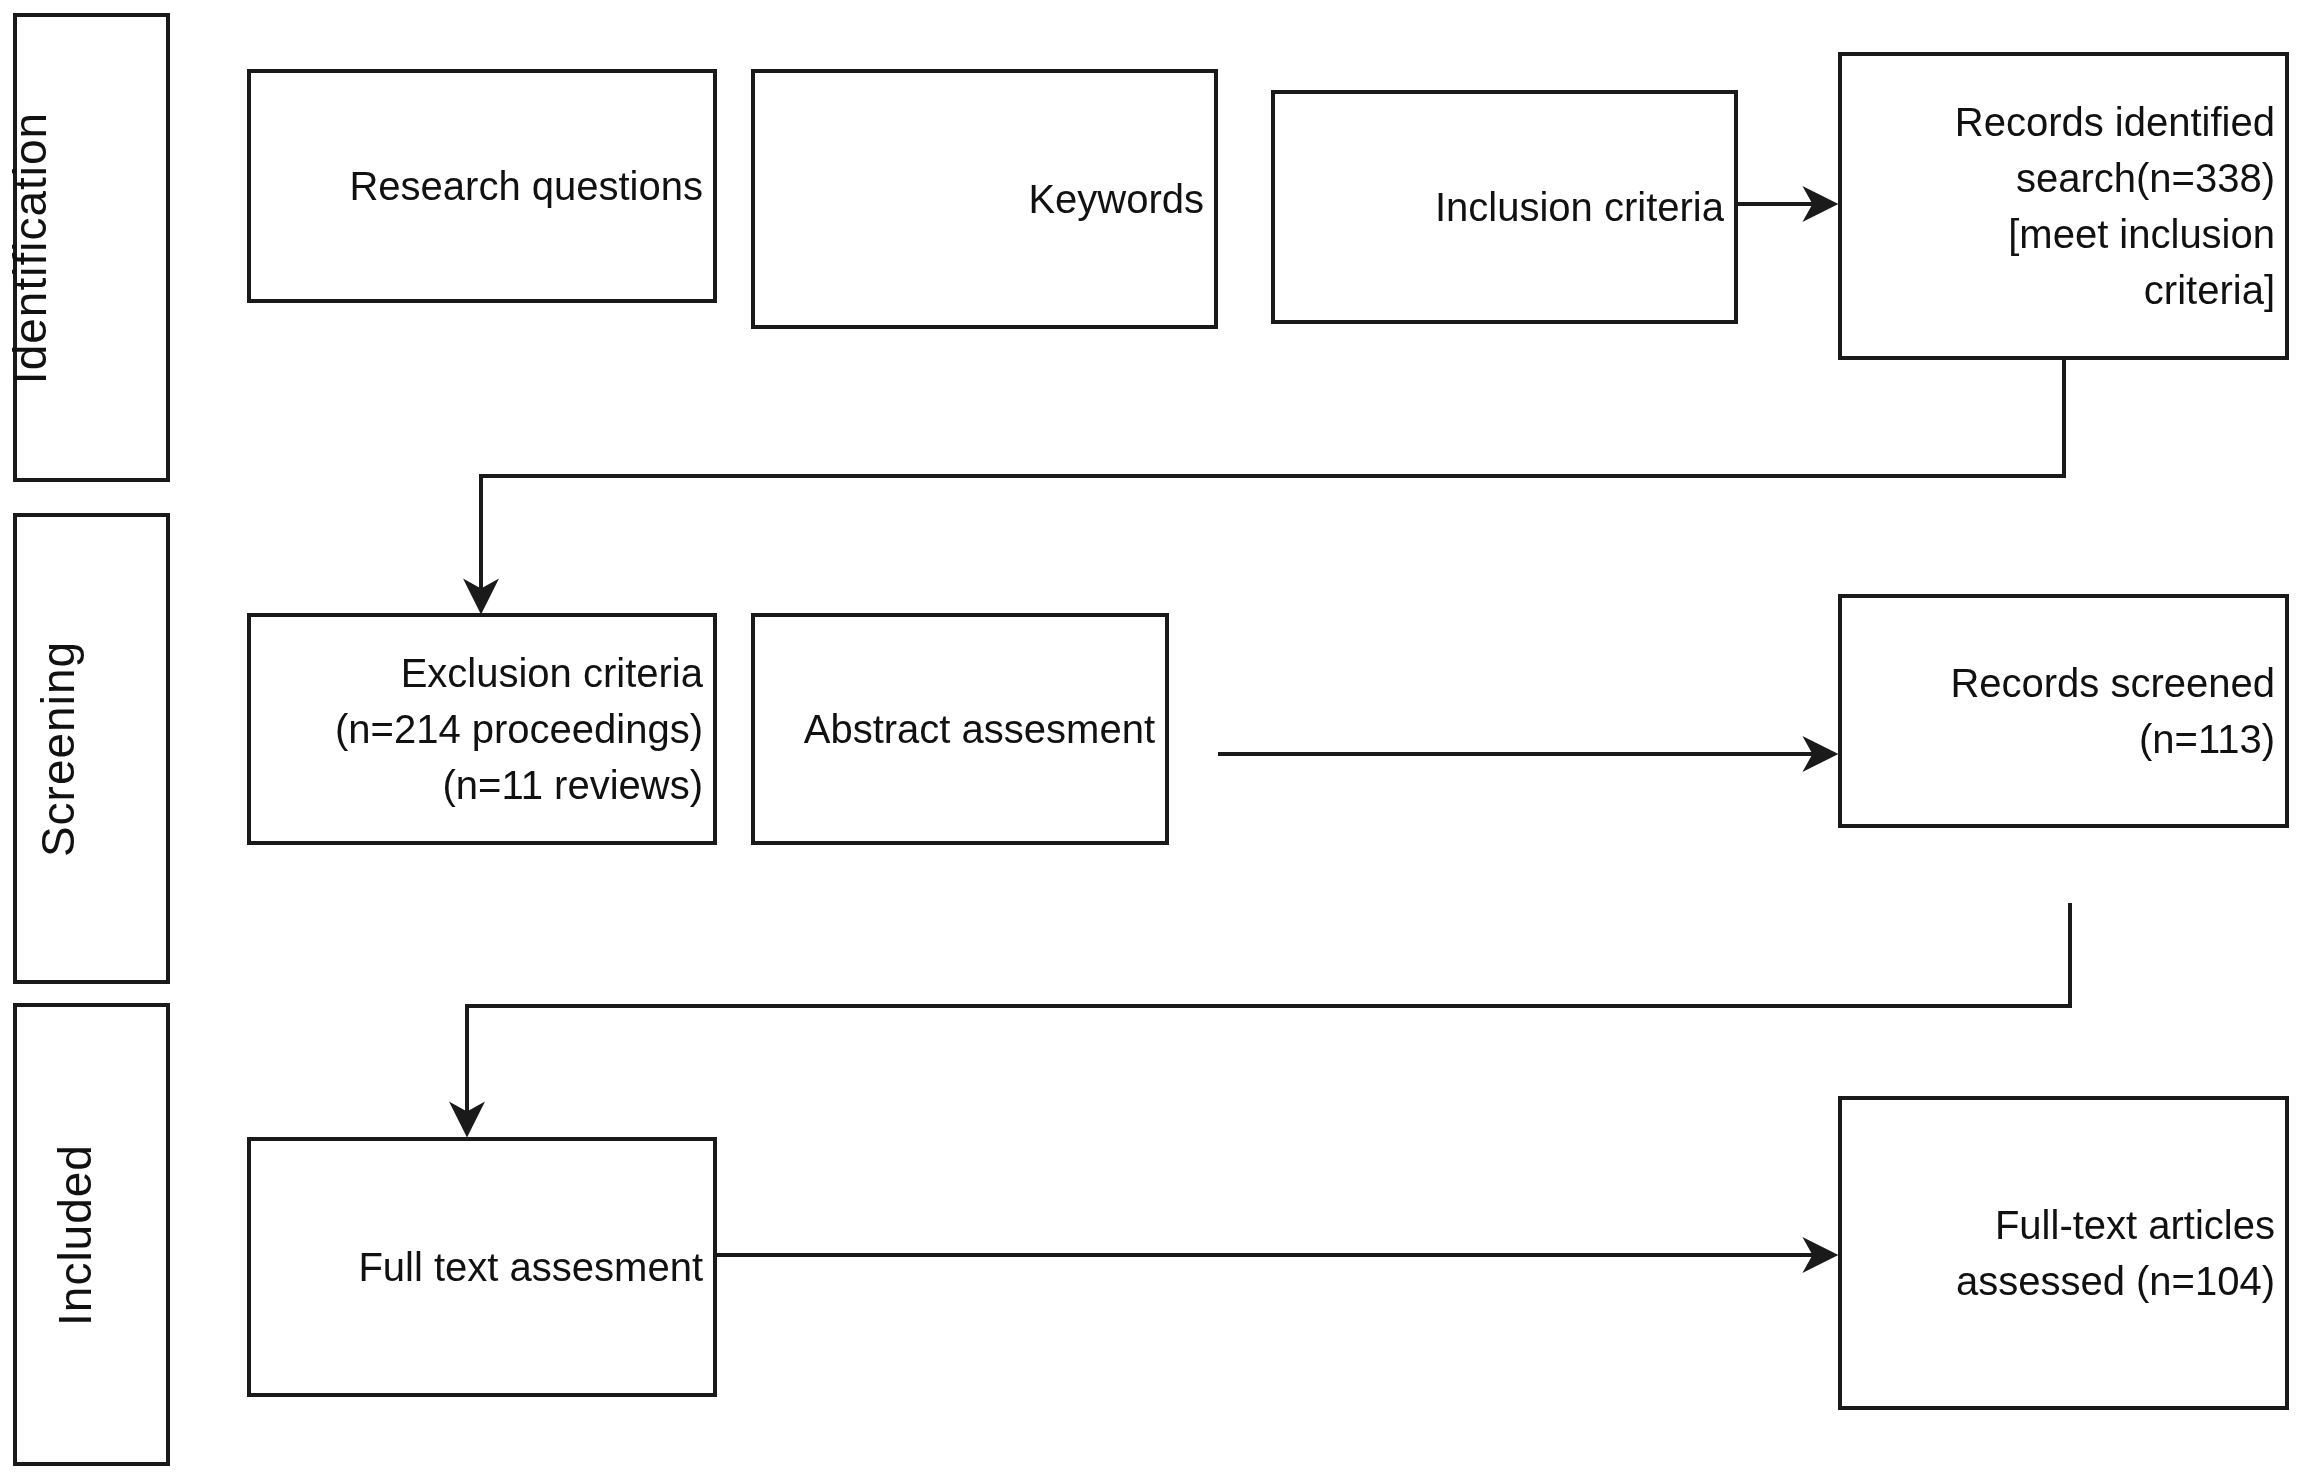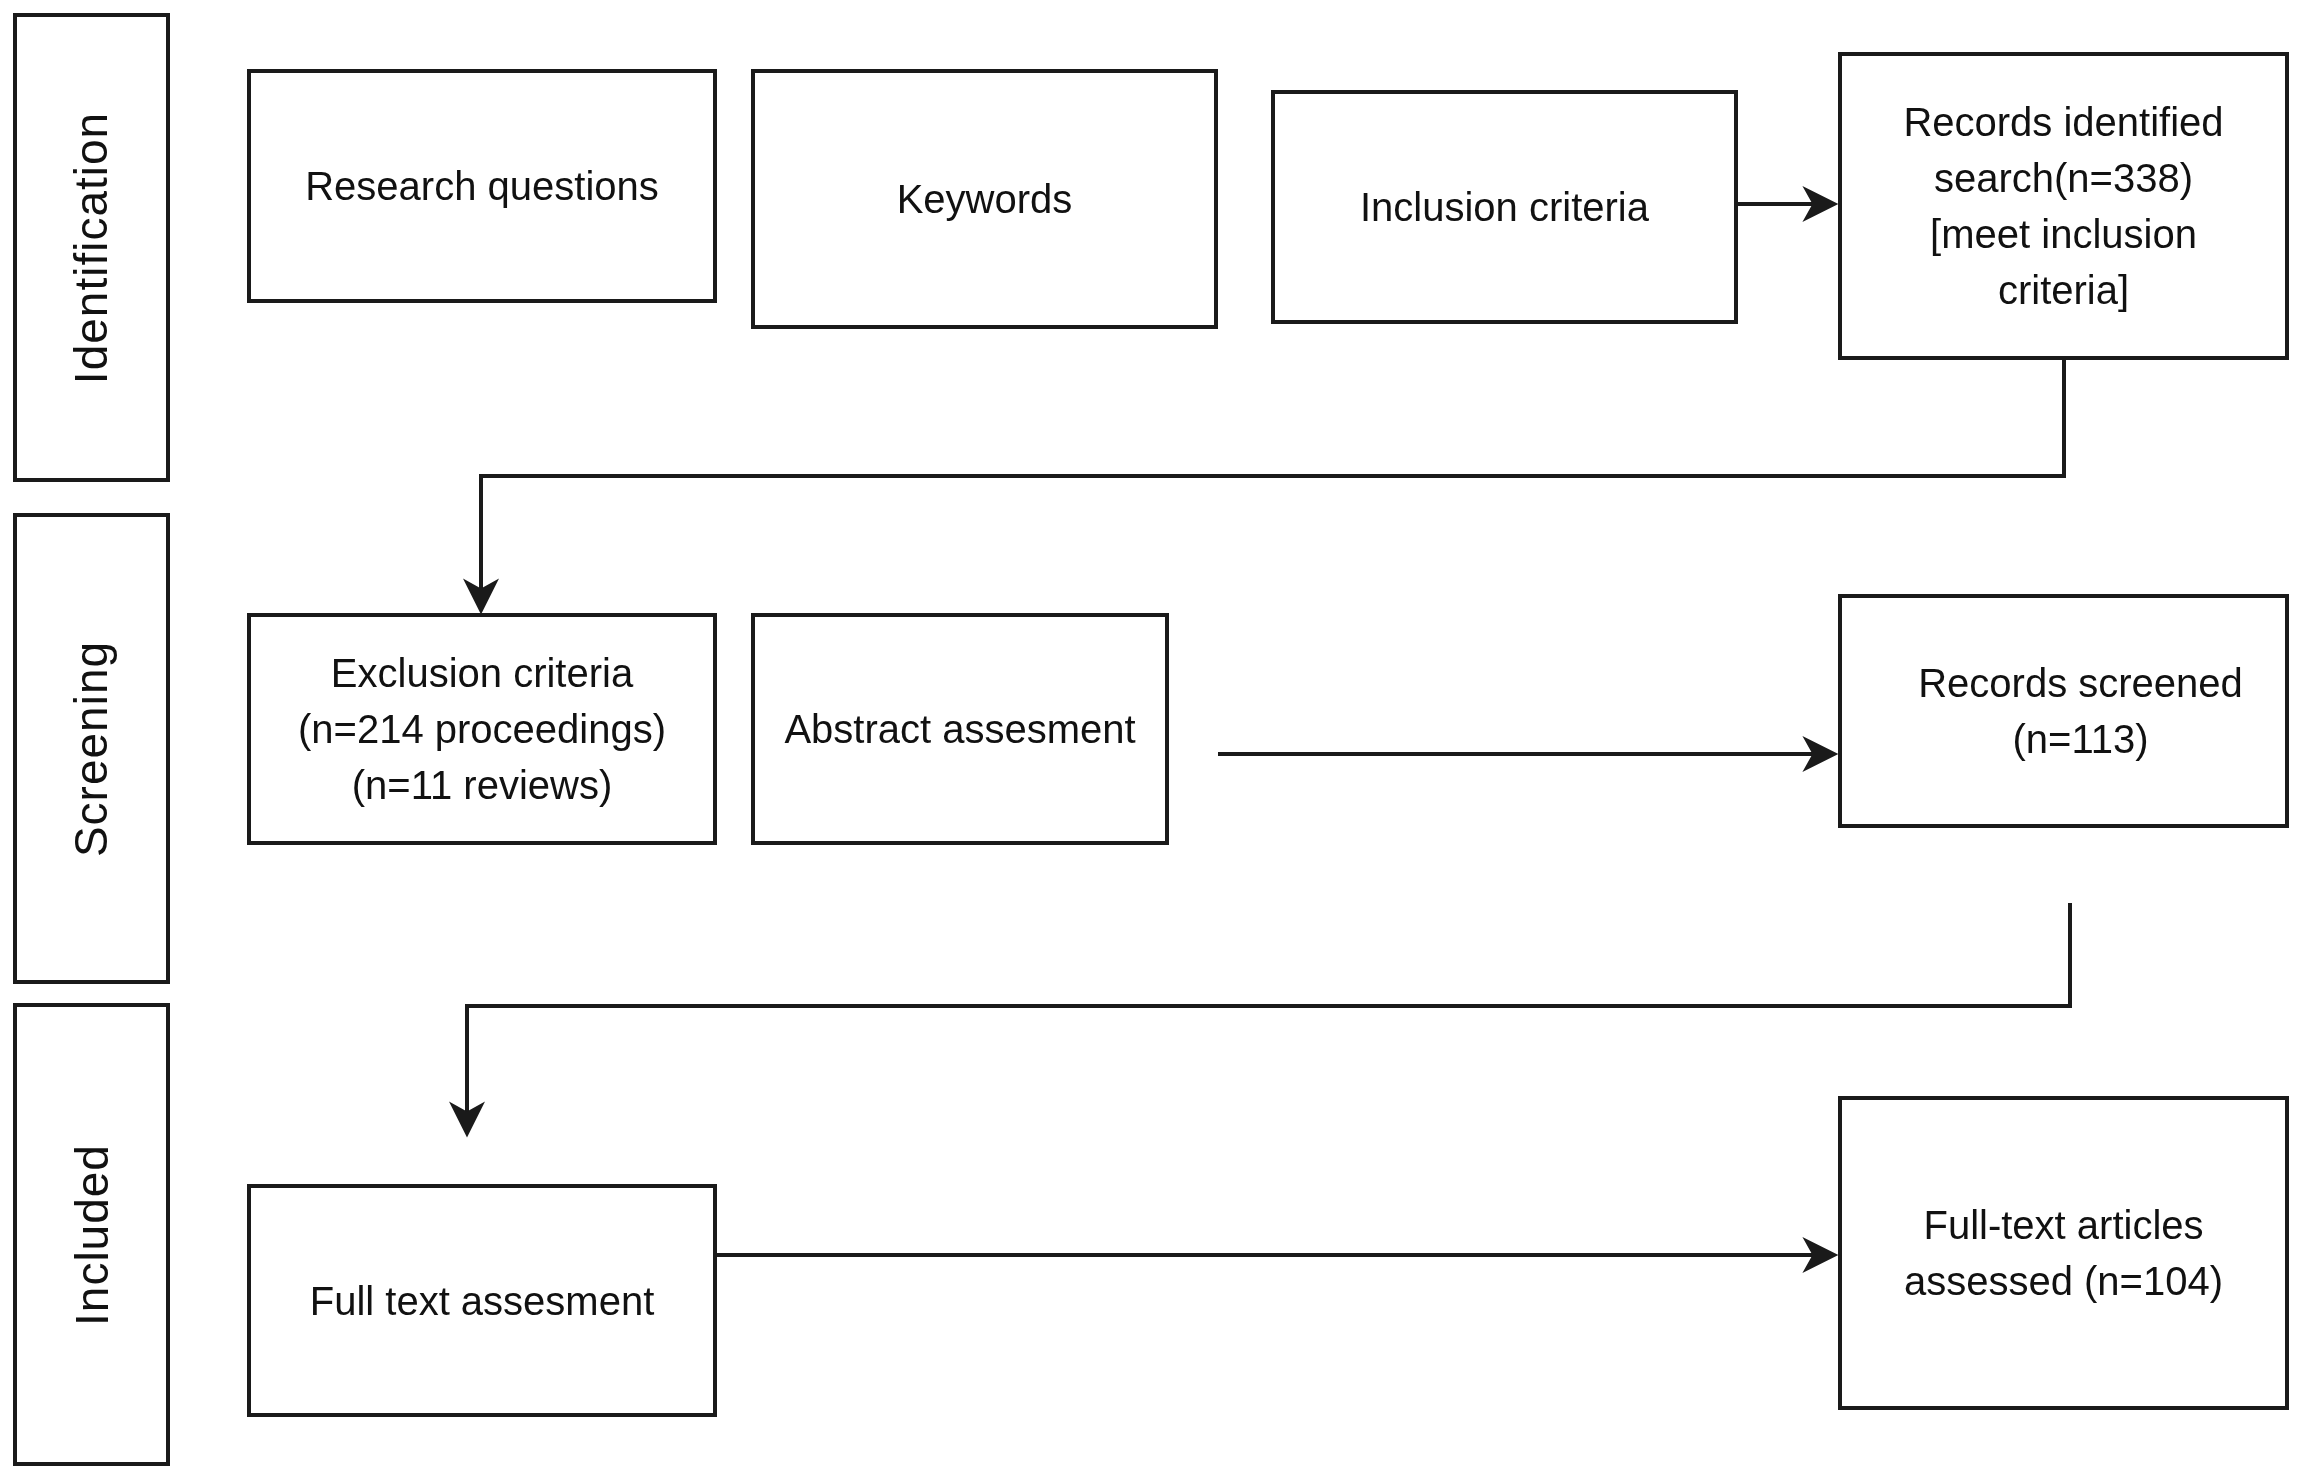--- a/index.html
+++ b/index.html
@@ -18,21 +18,21 @@
     color: var(--text);
     overflow: hidden;
   }
   .flow-box, .stage-box {
     position: absolute;
     box-sizing: border-box;
     border: 4px solid var(--box-border);
     background: var(--background);
     display: flex;
     flex-direction: column;
-    align-items: center;
+    align-items: flex-end;
     justify-content: center;
     text-align: center;
   }
   .flow-box { font-size: 40px; line-height: 56px; padding: 4px 10px; }
   .stage-box { overflow: visible; }
   .vtext {
     transform: rotate(-90deg);
     white-space: nowrap;
     font-size: 46px;
     letter-spacing: 1px;
@@ -61,21 +61,21 @@
   #box-keywords           { left: 751px;  top: 69px; width: 467px; height: 260px; }
   #box-inclusion-criteria { left: 1271px; top: 69px; width: 467px; height: 234px; margin-top: 21px; }
   #box-records-identified { left: 1838px; top: 52px; width: 451px; height: 308px; }
 
   
   #box-exclusion-criteria  { left: 247px;  top: 613px; width: 470px; height: 232px; }
   #box-abstract-assessment { left: 751px;  top: 613px; width: 418px; height: 232px; }
   #box-records-screened    { left: 1838px; top: 594px; width: 451px; height: 234px; padding-left: 44px; }
 
   
-  #box-full-text-assessment { left: 247px;  top: 1137px; width: 470px; height: 233px; margin-top: 47px; }
+  #box-full-text-assessment { left: 247px;  top: 1137px; width: 470px; height: 260px; }
   #box-full-text-articles   { left: 1838px; top: 1096px; width: 451px; height: 314px; }
 </style>
 </head>
 <body>
 
 <div class="canvas">
 
   <div class="stage-box" id="stage-identification">
     <span class="vtext">Identification</span>
   </div>

